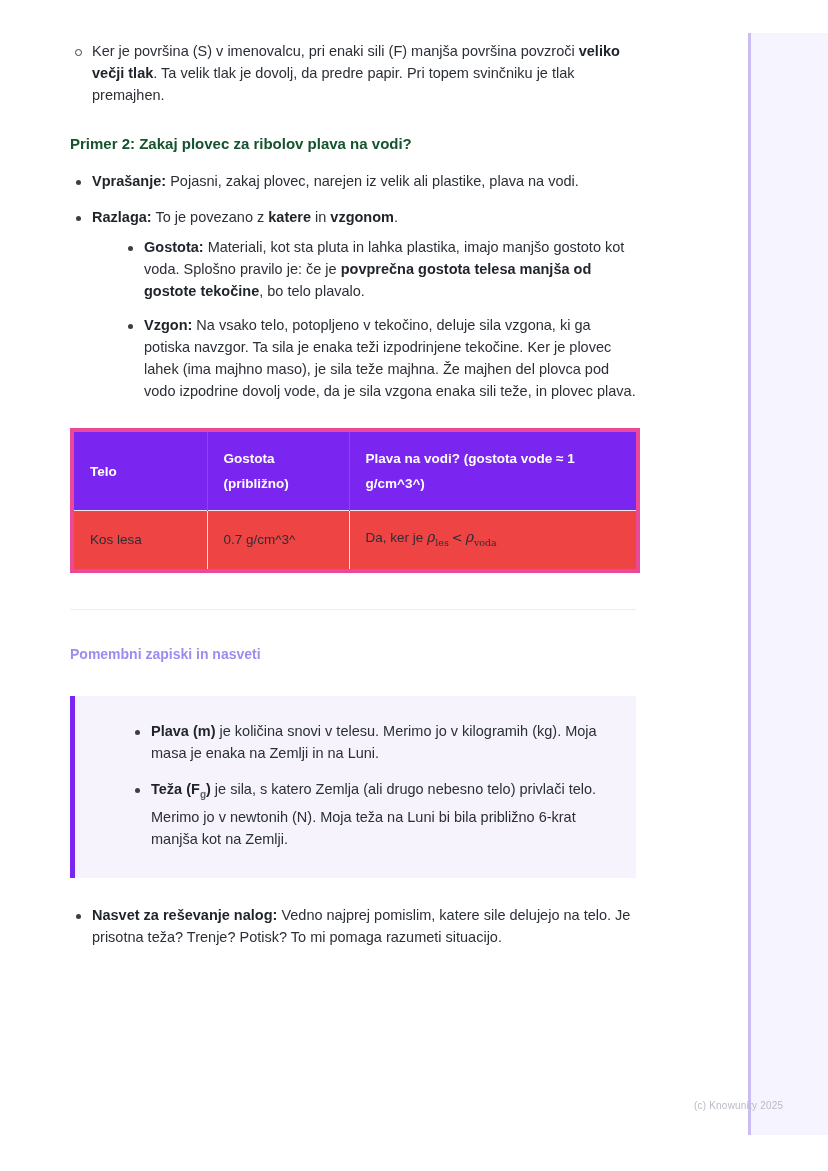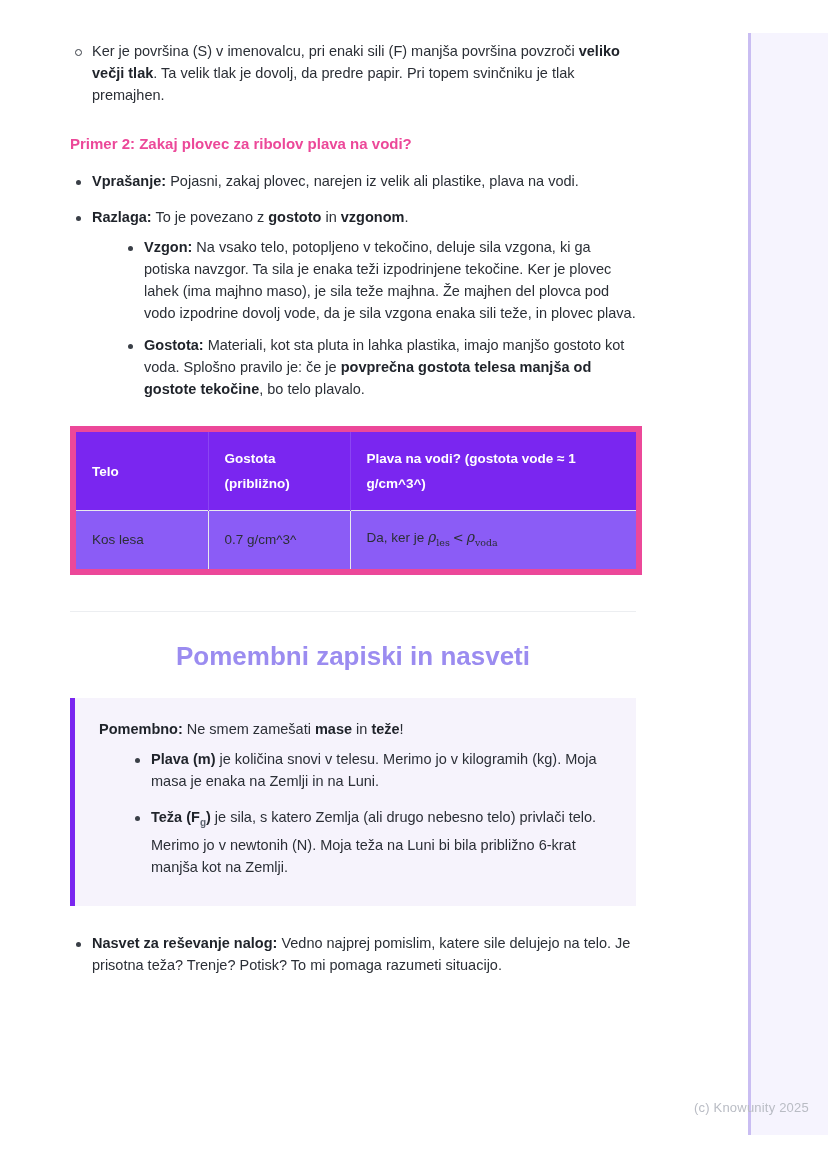--- a/index.html
+++ b/index.html
@@ -85,32 +85,32 @@
     width: 5px; height: 5px;
     border-radius: 50%;
     border: 1.3px solid #3a3f47;
     background: transparent;
   }
   .indent-1 { margin-left: 30px; }
 
   h3.qhead {
     font-size: 15px;
     font-weight: 700;
-    color: #ec4899;
+    color: #14532d;
     margin: 0 0 14px 0;
     line-height: 24px;
   }
 
   
   table.densities {
     border-collapse: collapse;
     width: 566px;
     table-layout: fixed;
-    border: 6px solid #ec4899;
-    background: #8b5cf6;
+    border: 4px solid #ec4899;
+    background: #ef4444;
   }
   table.densities col.c1 { width: 135px; }
   table.densities col.c2 { width: 142px; }
   table.densities col.c3 { width: 289px; }
 
   table.densities th {
     background: #7a26f0;
     color: #ffffff;
     font-size: 13.5px;
     font-weight: 700;
@@ -152,45 +152,44 @@
   }
 
   hr.divider {
     border: none;
     border-top: 1px solid #eceef1;
     margin: 0;
     width: 566px;
   }
 
   h2.section {
-    font-size: 26px;
+    font-size: 14px;
     font-weight: 700;
     color: #9b8cf0;
-    margin: 12px;
+    margin: 0;
     line-height: 28px;
-    text-align: center;
   }
 
   
   .callout {
     background: #f6f3fc;
     border-left: 5px solid #7a26f0;
     padding: 18px 22px 20px 24px;
     width: 566px;
   }
   .callout .lead { font-size: 14.5px; line-height: 26px; margin-bottom: 4px; }
   .callout ul li { margin-bottom: 8px; }
   .sub-g { font-size: 10px; vertical-align: sub; color: #5d6470; font-weight: 700; }
 
   
   #watermark {
     position: absolute;
     left: 694px;
     top: 1100px;
-    font-size: 13px;
+    font-size: 10px;
     color: #b9bcc4;
     white-space: nowrap;
     letter-spacing: .2px;
   }
 </style>
 </head>
 <body>
 
 <div id="side-panel"></div>
 <div id="side-panel-rule"></div>
@@ -203,28 +202,28 @@
     </li>
   </ul>
 
   <h3 class="qhead" style="margin-top:26px;">Primer 2: Zakaj plovec za ribolov plava na vodi?</h3>
 
   <ul>
     <li class="l1 txt" style="margin-bottom:14px;">
       <b>Vprašanje:</b><span> Pojasni, zakaj plovec, narejen iz velik ali plastike, plava na vodi.</span>
     </li>
     <li class="l1 txt" style="margin-bottom:6px;">
-      <b>Razlaga:</b><span> To je povezano z </span><b>gostoto</b><span> in </span><b>vzgonom</b><span>.</span>
+      <b>Razlaga:</b><span> To je povezano z </span><b>katere</b><span> in </span><b>vzgonom</b><span>.</span>
 
       <ul class="indent-1" style="margin-top:8px;">
+        <li class="l2 txt" style="margin-bottom:12px;">
+          <b>Gostota:</b><span> Materiali, kot sta pluta in lahka plastika, imajo manjšo gostoto kot voda. Splošno pravilo je: če je </span><b>povprečna gostota telesa manjša od gostote tekočine</b><span>, bo telo plavalo.</span>
+        </li>
         <li class="l2 txt">
           <b>Vzgon:</b><span> Na vsako telo, potopljeno v tekočino, deluje sila vzgona, ki ga potiska navzgor. Ta sila je enaka teži izpodrinjene tekočine. Ker je plovec lahek (ima majhno maso), je sila teže majhna. Že majhen del plovca pod vodo izpodrine dovolj vode, da je sila vzgona enaka sili teže, in plovec plava.</span>
-        </li>
-        <li class="l2 txt" style="margin-bottom:12px;">
-          <b>Gostota:</b><span> Materiali, kot sta pluta in lahka plastika, imajo manjšo gostoto kot voda. Splošno pravilo je: če je </span><b>povprečna gostota telesa manjša od gostote tekočine</b><span>, bo telo plavalo.</span>
         </li>
       </ul>
     </li>
   </ul>
 
   <table class="densities" style="margin-top:26px;">
     <colgroup>
         <col class="c1">
         <col class="c2">
         <col class="c3">
@@ -243,23 +242,20 @@
         <td><span>Da, ker je </span><span class="math"><span>ρ</span><sub>les</sub></span><span class="mrel">&lt;</span><span class="math"><span>ρ</span><sub>voda</sub></span></td>
       </tr>
     </tbody>
   </table>
 
   <hr class="divider" style="margin-top:36px;">
 
   <h2 class="section" style="margin-top:30px;">Pomembni zapiski in nasveti</h2>
 
   <div class="callout" style="margin-top:28px;">
-    <div class="lead">
-      <b>Pomembno:</b><span> Ne smem zamešati </span><b>mase</b><span> in </span><b>teže</b><span>!</span>
-    </div>
     <ul class="indent-1" style="margin-top:6px;">
       <li class="l2 txt" style="margin-bottom:14px;">
         <b>Plava (m)</b><span> je količina snovi v telesu. Merimo jo v kilogramih (kg). Moja masa je enaka na Zemlji in na Luni.</span>
       </li>
       <li class="l2 txt">
         <b><span>Teža (F</span><span class="sub-g">g</span><span>)</span></b><span> je sila, s katero Zemlja (ali drugo nebesno telo) privlači telo. Merimo jo v newtonih (N). Moja teža na Luni bi bila približno 6-krat manjša kot na Zemlji.</span>
       </li>
     </ul>
   </div>
 

